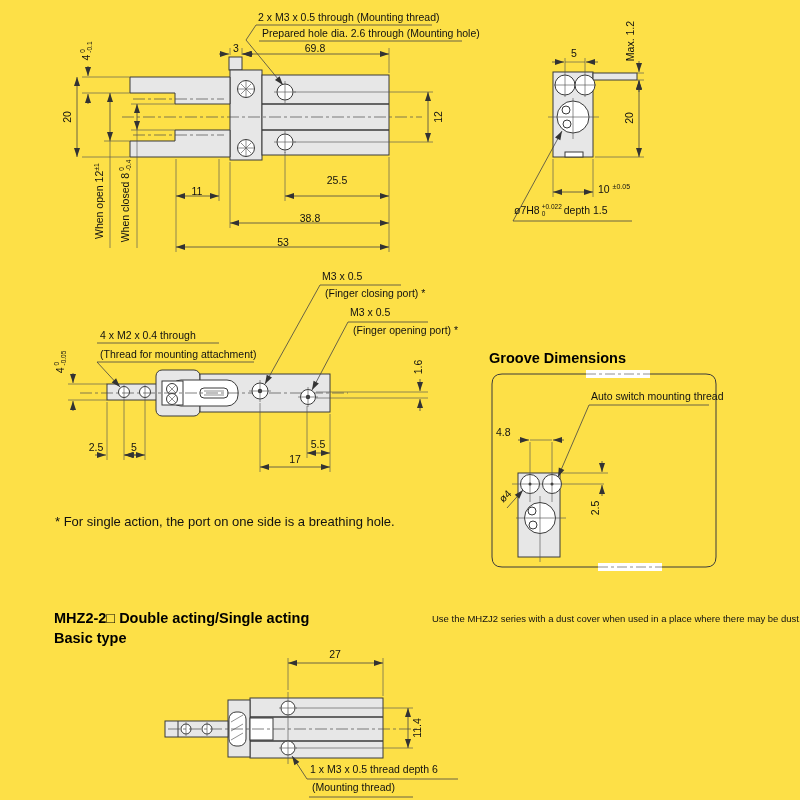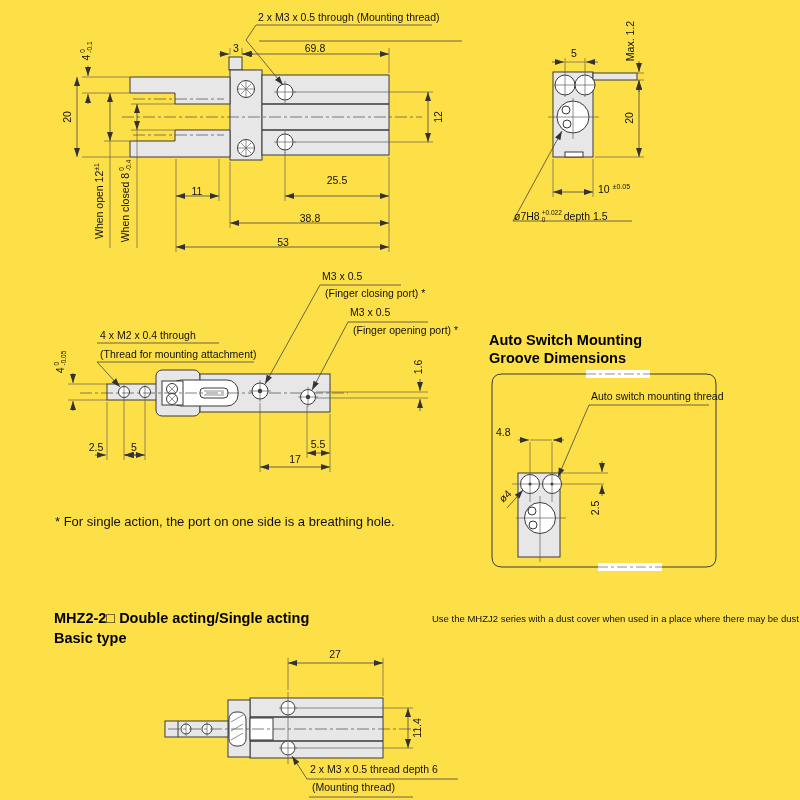--- a/index.html
+++ b/index.html
@@ -197,20 +197,21 @@
     <line class="cl" x1="168" y1="729" x2="420" y2="729"></line>
     <path class="thin" d="M288,690 V658 M383,696 V658 M296,708 H413 M296,748 H413"></path>
     <line class="dim" x1="288" y1="663" x2="383" y2="663" marker-start="url(#ar)" marker-end="url(#ar)"></line>
     <line class="dim" x1="408" y1="708" x2="408" y2="748" marker-start="url(#ar)" marker-end="url(#ar)"></line>
     <path class="dim" d="M307,779 H458 M309,797 H413"></path>
     <line class="dim" x1="307" y1="779" x2="292" y2="756" marker-end="url(#ar)"></line>
   </g>
 </svg>
 
 <span class="lbl" style="left:258px;top:11px">2 x M3 x 0.5 through (Mounting thread)</span>
+<span class="lbl" style="left:262px;top:27px">Prepared hole dia. 2.6 through (Mounting hole)</span>
 <span class="lbl ctr" style="left:236px;top:42px">3</span>
 <span class="lbl ctr" style="left:315px;top:42px">69.8</span>
 <span class="lbl rot" style="left:67px;top:117px">20</span>
 <span class="lbl rot" style="left:86px;top:51px"><span class="flexr">
         <span>4</span>
         <span class="stack">
           <i>0</i>
           <i>-0.1</i>
         </span>
       </span></span>
@@ -225,21 +226,21 @@
 <span class="lbl ctr" style="left:197px;top:185px">11</span>
 <span class="lbl ctr" style="left:337px;top:174px">25.5</span>
 <span class="lbl ctr" style="left:310px;top:212px">38.8</span>
 <span class="lbl ctr" style="left:283px;top:236px">53</span>
 <span class="lbl rot" style="left:438px;top:117px">12</span>
 
 <span class="lbl ctr" style="left:574px;top:47px">5</span>
 <span class="lbl rot" style="left:630px;top:41px">Max. 1.2</span>
 <span class="lbl rot" style="left:629px;top:118px">20</span>
 <span class="lbl" style="left:598px;top:183px"><span>10</span> <span class="sup">±0.05</span></span>
-<span class="lbl" style="left:514px;top:209px"><span class="flexr">
+<span class="lbl" style="left:514px;top:203px"><span class="flexr">
         <span>ø7H8</span>
         <span class="stack">
           <i>+0.022</i>
           <i>0</i>
         </span>
         <span>depth 1.5</span>
       </span></span>
 
 <span class="lbl" style="left:100px;top:329px">4 x M2 x 0.4 through</span>
 <span class="lbl" style="left:100px;top:348px">(Thread for mounting attachment)</span>
@@ -253,30 +254,29 @@
           <i>0</i>
           <i>-0.05</i>
         </span>
       </span></span>
 <span class="lbl ctr" style="left:96px;top:441px">2.5</span>
 <span class="lbl ctr" style="left:134px;top:441px">5</span>
 <span class="lbl ctr" style="left:318px;top:438px">5.5</span>
 <span class="lbl ctr" style="left:295px;top:453px">17</span>
 <span class="lbl rot" style="left:418px;top:367px">1.6</span>
 
-<span class="lbl b" style="left:489px;top:332px">Auto Switch Mounting</span>
 <span class="lbl b" style="left:489px;top:350px">Groove Dimensions</span>
 <span class="lbl" style="left:591px;top:390px">Auto switch mounting thread</span>
 <span class="lbl" style="left:496px;top:426px">4.8</span>
 <span class="lbl rot" style="left:595px;top:508px">2.5</span>
 <span class="lbl rot45" style="left:505px;top:496px">ø4</span>
 
 <span class="lbl fnote" style="left:55px;top:514px">* For single action, the port on one side is a breathing hole.</span>
 
 <span class="lbl b" style="left:54px;top:610px">MHZ2-2□ Double acting/Single acting</span>
 <span class="lbl b" style="left:54px;top:630px">Basic type</span>
 <span class="lbl small" style="left:432px;top:613px">Use the MHZJ2 series with a dust cover when used in a place where there may be dust.</span>
 <span class="lbl ctr" style="left:335px;top:648px">27</span>
 <span class="lbl rot" style="left:417px;top:728px">11.4</span>
-<span class="lbl" style="left:310px;top:763px">2 x M3 x 0.5 thread depth 6</span>
+<span class="lbl" style="left:310px;top:763px">1 x M3 x 0.5 thread depth 6</span>
 <span class="lbl" style="left:312px;top:781px">(Mounting thread)</span>
 
 </div>
 
 </body></html>

